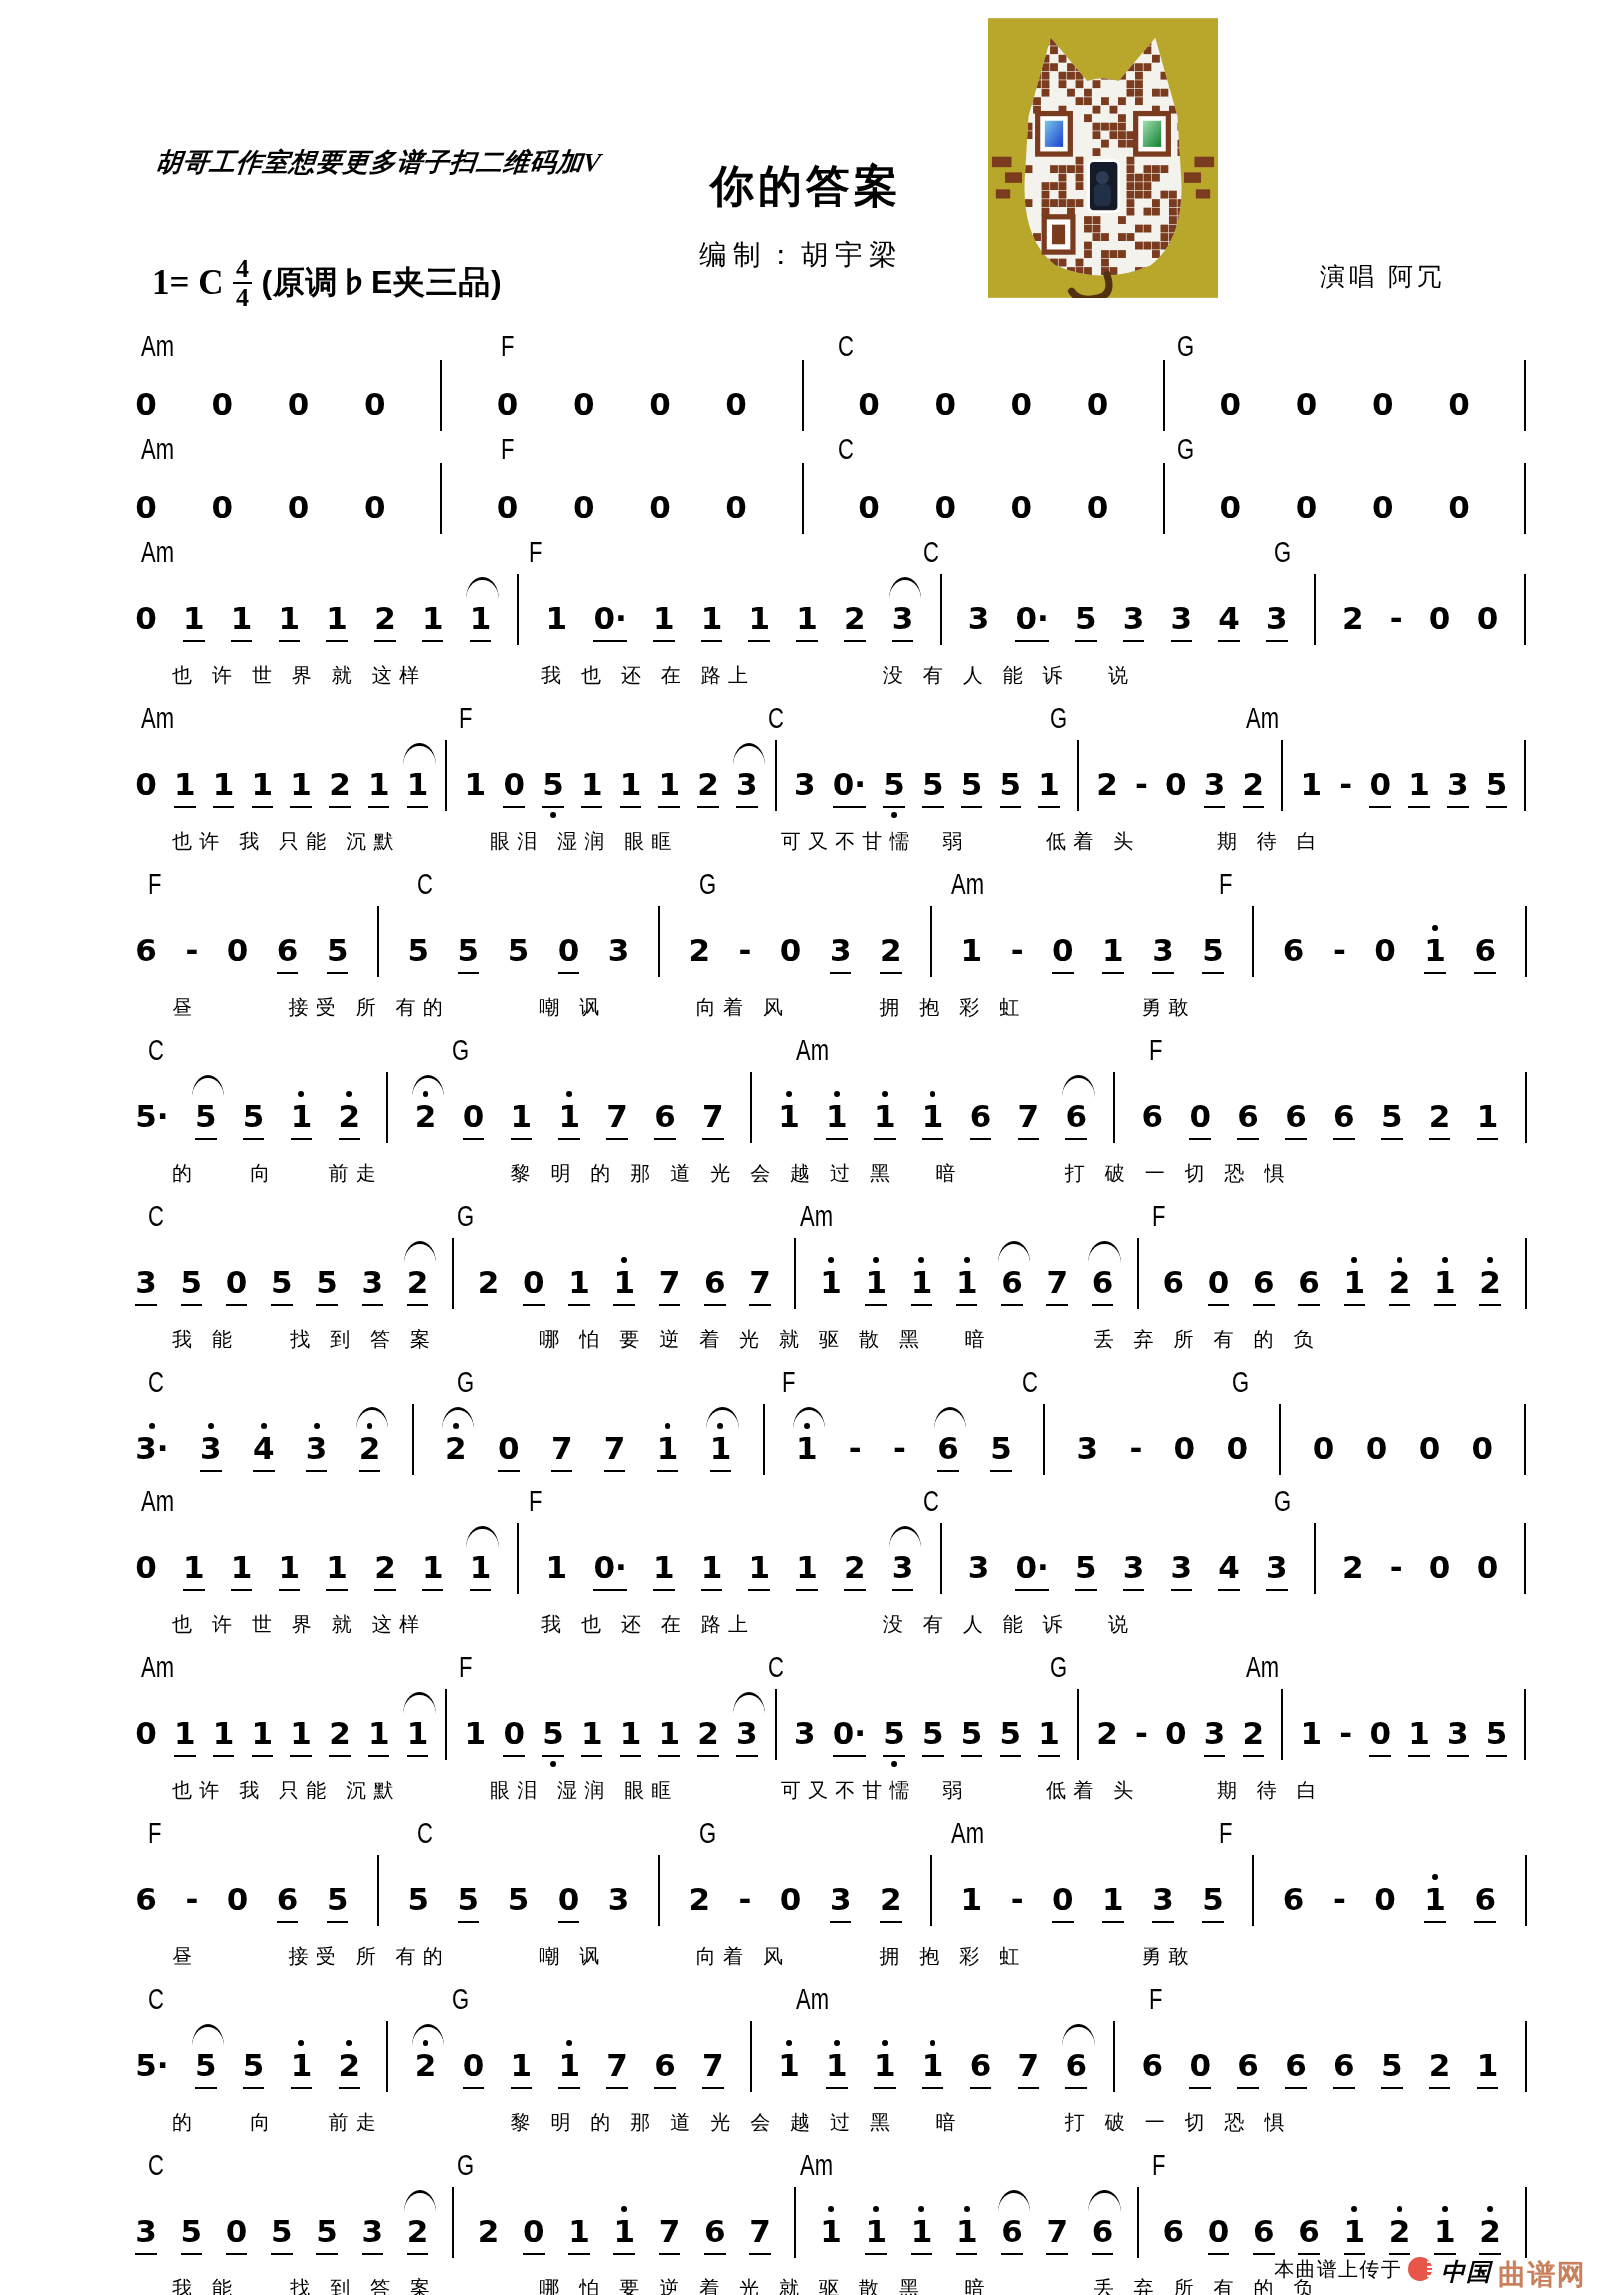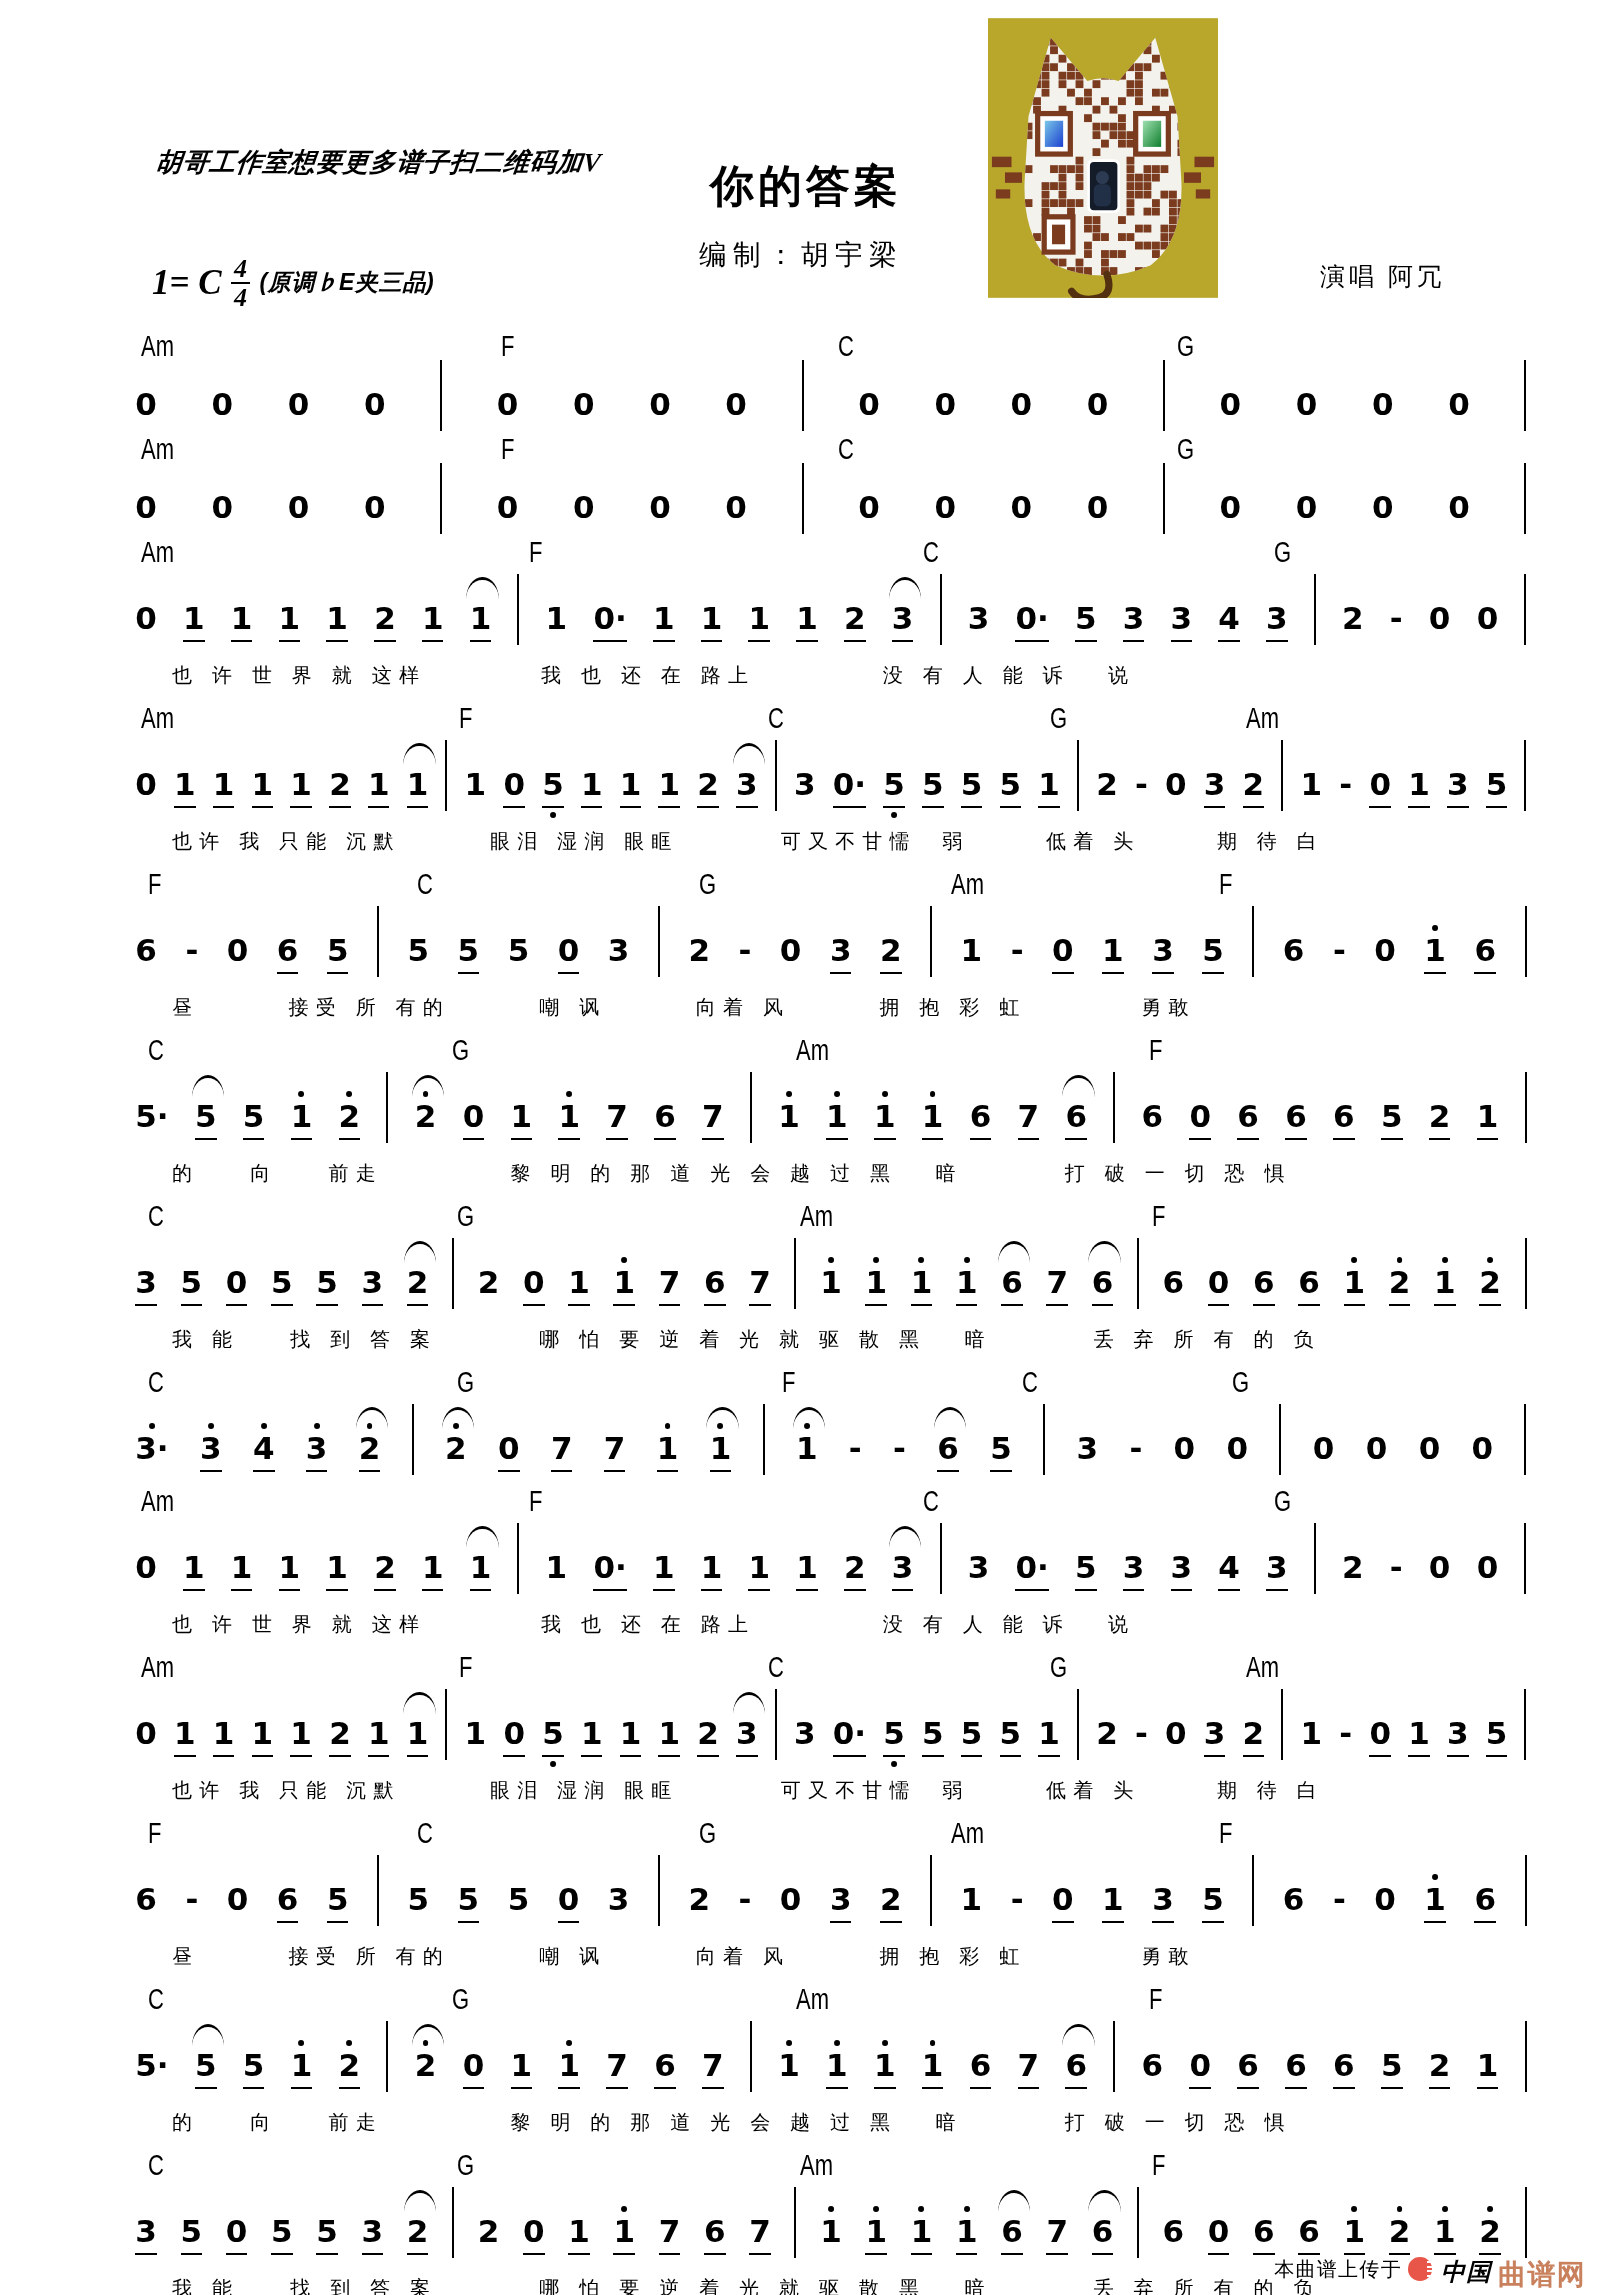--- a/index.html
+++ b/index.html
@@ -7,26 +7,26 @@
         font-family:"Liberation Sans",sans-serif;color:#000;overflow:hidden;}
 
   
   .promo{position:absolute;left:156px;top:145px;font:italic 600 26px "Liberation Serif",serif;
          letter-spacing:0.7px;transform:skewX(-6deg);}
   .title{position:absolute;left:710px;top:157px;font-size:44px;font-weight:bold;letter-spacing:3.9px;}
   .arranger{position:absolute;left:699px;top:237px;font-size:27.5px;letter-spacing:6.5px;
             font-family:"Liberation Serif",serif;}
   .singer{position:absolute;left:1320px;top:260px;font-size:25px;letter-spacing:3.9px;
           font-family:"Liberation Serif",serif;}
-  .keyline{position:absolute;left:152px;top:257px;display:flex;align-items:center;gap:9.2px;font-style:italic;}
+  .keyline{position:absolute;left:152px;top:257px;display:flex;align-items:center;gap:9.2px;}
   .key-prefix{font-size:35px;font-weight:bold;font-family:"Liberation Serif",serif;}
   .meter{display:flex;flex-direction:column;align-items:center;line-height:.9;
          font-family:"Liberation Serif",serif;font-weight:bold;font-size:26px;}
   .meter .bar{width:19.6px;height:2.6px;background:#000;margin:1.3px 0;}
-  .capo{font-size:23px;font-weight:bold;letter-spacing:0.7px;}
+  .capo{font-size:32px;font-weight:bold;letter-spacing:0.7px;}
 
   
   .qr{position:absolute;left:988px;top:18.3px;width:230px;height:280px;}
 
   
   .score{position:absolute;left:134px;top:330px;width:1394px;}
   .system{margin-bottom:13px;}
   .system.intro{margin-bottom:5.2px;}
   .chordrow{position:relative;height:33px;}
   .chord{position:absolute;bottom:0;font-size:25px;font-weight:400;

